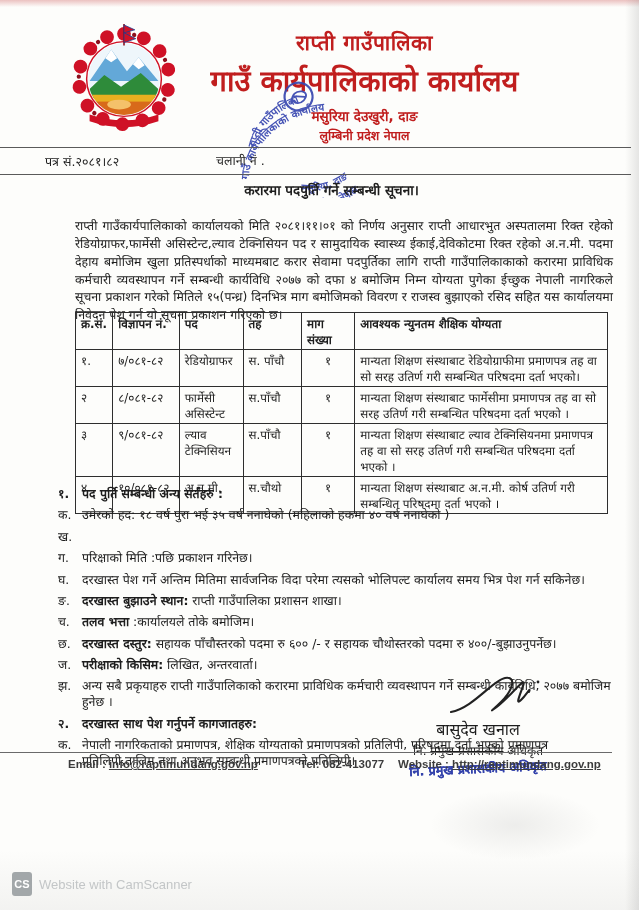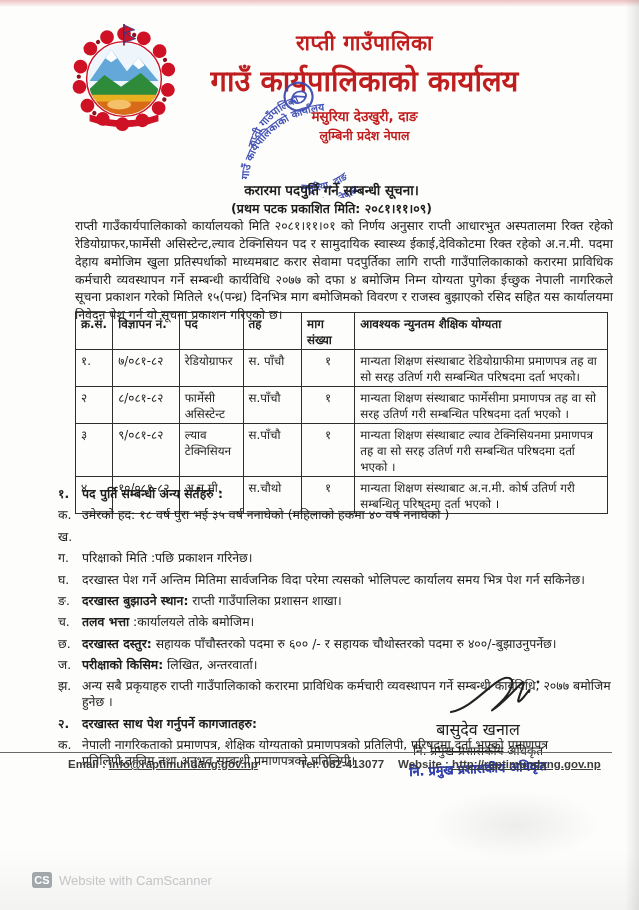--- a/index.html
+++ b/index.html
@@ -63,23 +63,23 @@
     transform:rotate(-2.5deg); margin-top:1px; text-shadow:0 0 .6px #3342ab; }
 
   .footer-rule { position:absolute; left:0; width:612px; top:752px; border-top:1.3px solid #6a6a6a; }
   .footer { position:absolute; left:0; right:0; top:758px; font-family:"Liberation Sans", sans-serif;
     font-size:11.5px; font-weight:700; color:#3c3c3c; }
   .footer .item { position:absolute; white-space:nowrap; }
   .f-email { left:68px; } .f-tel { left:300px; } .f-web { left:398px; }
   .footer a { color:#3c3c3c; text-decoration:underline; }
 
   .camscanner { position:absolute; left:12px; top:872px; display:flex; align-items:center; gap:7px; }
-  .cs-badge { width:20px; height:16px; background:#a2a7a9; color:#fff; border-radius:3px;
+  .cs-badge { width:20px; height:24px; background:#a2a7a9; color:#fff; border-radius:3px;
     font-family:"Liberation Sans", sans-serif; font-size:11px; font-weight:700;
-    display:flex; align-items:center; justify-content:center;margin-left:20px; }
+    display:flex; align-items:center; justify-content:center; }
   .cs-label { font-family:"Liberation Sans", sans-serif; font-size:13px; color:#c3c6c7; }
 </style>
 </head>
 <body>
 
 <div class="page">
   <div class="scan-top-tint"></div>
   <div class="scan-right-shade"></div>
   <div class="scan-bottom-shade"></div>
   <div class="scan-blot" style="left:430px; top:790px; width:170px; height:70px;"></div>
@@ -153,24 +153,27 @@
         <path id="arcC" d="M 56 96 A 52 40 0 0 0 146 92" fill="none"></path>
         <path id="arcD" d="M 44 104 A 62 48 0 0 0 158 100" fill="none"></path>
       </defs>
       <text font-size="10.5" font-weight="bold"><textPath href="#arcA" startOffset="8%">राप्ती गाउँपालिका</textPath></text>
       <text font-size="10.5" font-weight="bold"><textPath href="#arcB" startOffset="2%">गाउँ कार्यपालिकाको कार्यालय</textPath></text>
       <text font-size="10" font-weight="bold"><textPath href="#arcC" startOffset="22%">मसुरिया, दाङ</textPath></text>
       <text font-size="10" font-weight="bold"><textPath href="#arcD" startOffset="14%">लुम्बिनी प्रदेश, नेपाल</textPath></text>
     </g>
   </svg>
 
+  <div class="ref-band">
+    <span class="ref-letter">पत्र सं.२०८१।८२</span>
+    <span class="ref-chalani">चलानी नं .</span>
+  </div>
 
   <div class="subject">
     <div class="s1">करारमा पदपुर्ति गर्ने सम्बन्धी सूचना।</div>
-    <div class="s2">(प्रथम पटक प्रकाशित मिति: २०८१।११।०९)</div>
   </div>
 
   <div class="body-par">राप्ती गाउँकार्यपालिकाको कार्यालयको मिति २०८१।११।०१ को निर्णय अनुसार  राप्ती आधारभुत अस्पतालमा रिक्त रहेको रेडियोग्राफर,फार्मेसी असिस्टेन्ट,ल्याव टेक्निसियन पद र सामुदायिक स्वास्थ्य ईकाई,देविकोटमा रिक्त रहेको अ.न.मी. पदमा  देहाय बमोजिम खुला प्रतिस्पर्धाको माध्यमबाट करार सेवामा पदपुर्तिका लागि राप्ती गाउँपालिकाकाको करारमा प्राविधिक कर्मचारी व्यवस्थापन गर्ने सम्बन्धी कार्यविधि २०७७  को दफा ४ बमोजिम निम्न योग्यता पुगेका ईच्छुक नेपाली नागरिकले सूचना प्रकाशन गरेको मितिले १५(पन्ध्र) दिनभित्र माग बमोजिमको विवरण र राजस्व बुझाएको  रसिद सहित यस कार्यालयमा निवेदन  पेश गर्न यो सूचना प्रकाशन गरिएको छ।</div>
 
   <table class="vacancy">
     <colgroup>
       <col style="width:7%">
         <col style="width:12.5%">
         <col style="width:12%">
       <col style="width:11%">

